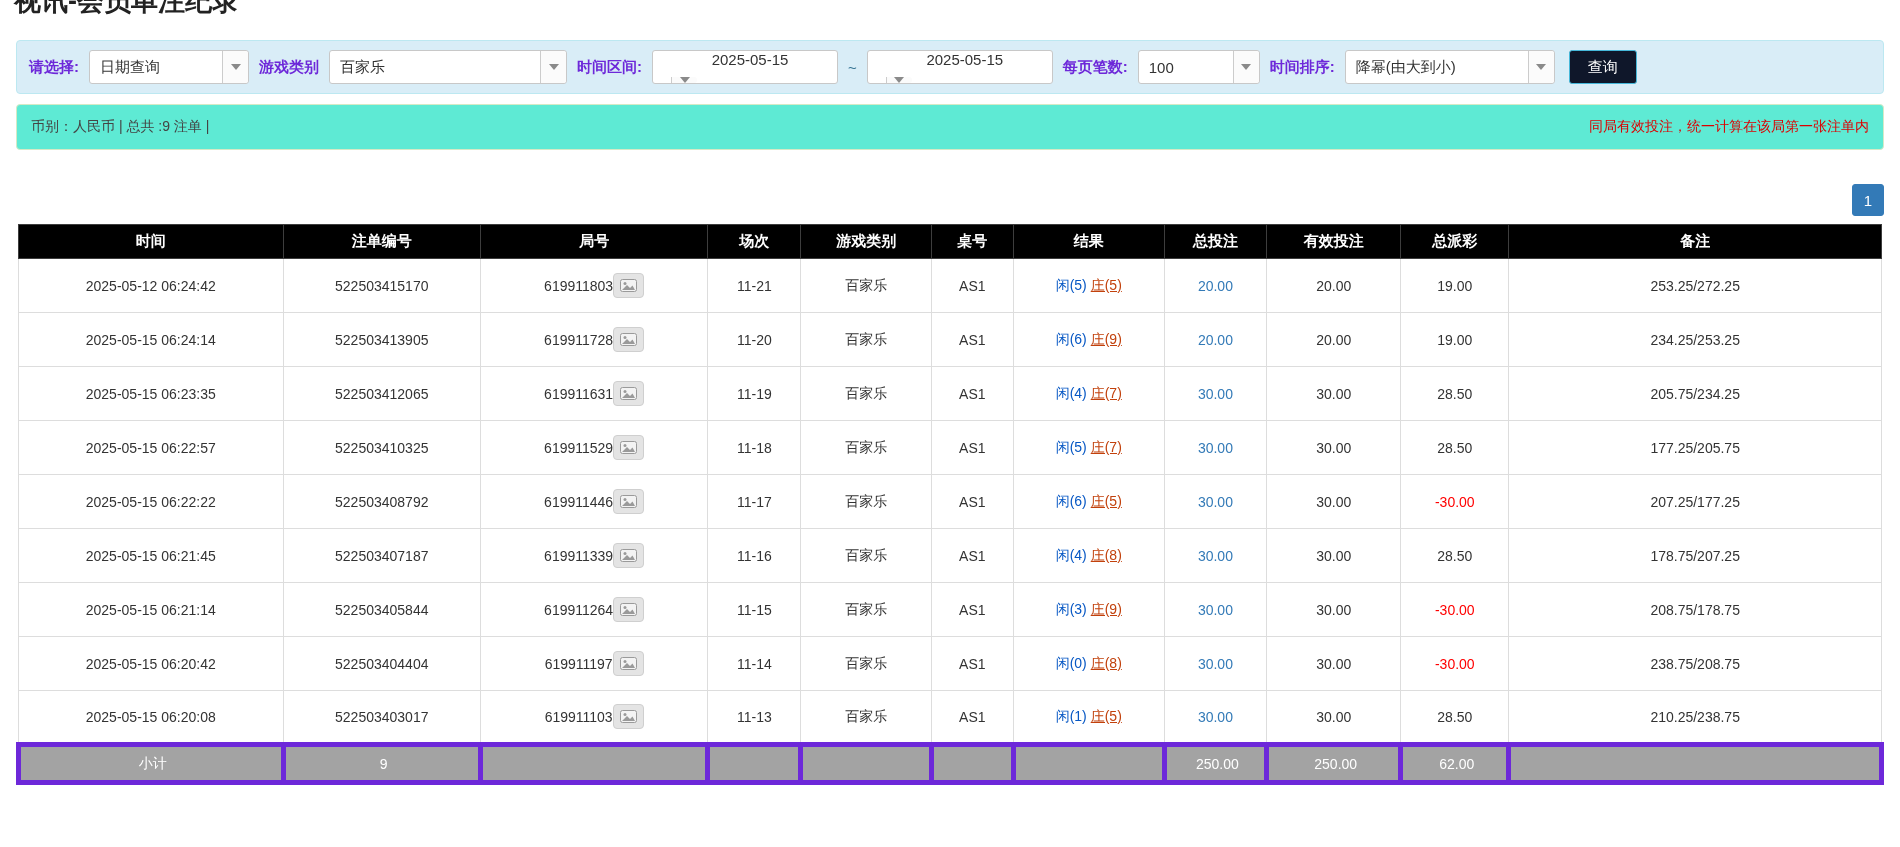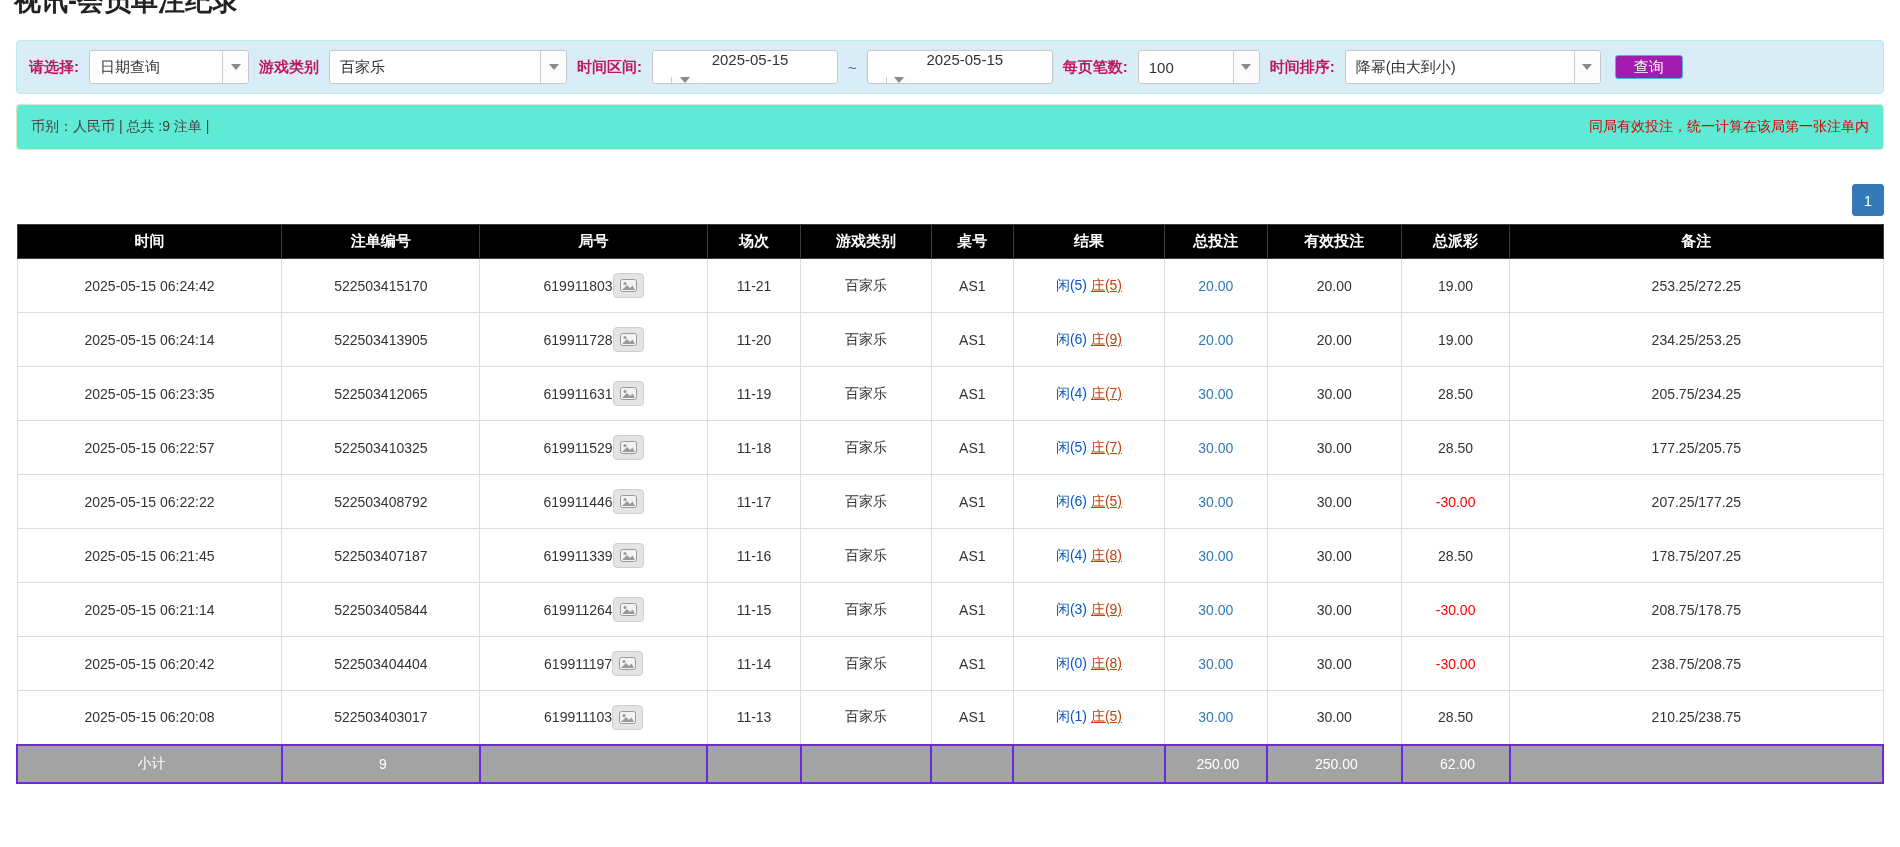--- a/index.html
+++ b/index.html
@@ -6,51 +6,51 @@
   html,body { margin:0; padding:0; background:#fff; }
   body { font-family:"Liberation Sans","DejaVu Sans",sans-serif; color:#333; }
   .page { width:1900px; height:847px; overflow:hidden; position:relative; background:#fff; }
 
   
   .page-title { font-size:27px; font-weight:bold; color:#222; margin:-14px 0 0 14px; line-height:30px; white-space:nowrap; }
 
   
   .filter-bar { margin:24px 16px 0 16px; background:#d9edf7; border:1px solid #bce8f1; border-radius:4px;
                 padding:9px 12px; display:flex; align-items:center; gap:10px; }
-  .f-label { color:#be185d; font-weight:bold; font-size:15px; white-space:nowrap; }
+  .f-label { color:#6d28d9; font-weight:bold; font-size:15px; white-space:nowrap; }
   .select { display:inline-flex; align-items:center; background:#fff; border:1px solid #c8c8c8; border-radius:3px;
             height:34px; padding-left:10px; font-size:15px; color:#333; cursor:pointer; }
   .select .val { flex:1 1 auto; white-space:nowrap; overflow:hidden; text-align:left; }
   .caret-zone { width:26px; align-self:stretch; border-left:1px solid #ccc; margin-left:8px; background:#fbfbfb;
                 display:flex; align-items:center; justify-content:center; border-radius:0 3px 3px 0; }
   .caret-zone .tri { width:0; height:0; border-left:5px solid transparent; border-right:5px solid transparent; border-top:6px solid #8a8a8a; }
   .sel-query { width:160px; } .sel-game { width:238px; } .sel-date { width:186px;flex-direction:column; }
-  .sel-size { width:122px; } .sel-sort { width:256px; }
+  .sel-size { width:122px; } .sel-sort { width:210px; }
   .tilde { color:#31708f; font-size:15px; }
-  .search-btn { background:#a21caf; border:1px solid #46b8da; color:#fff; font-size:15px; height:24px;
+  .search-btn { background:#0f172a; border:1px solid #46b8da; color:#fff; font-size:15px; height:34px;
                 padding:0 18px; border-radius:3px; cursor:pointer; margin-left:4px;text-align:center; }
 
   
   .summary-bar { margin:10px 16px 0 16px; background:#5eead4; border:1px solid #d6e9c6; border-radius:4px;
                  padding:13px 14px; display:flex; align-items:center; justify-content:space-between; font-size:14px; }
   .summary-left { color:#444; }
   .summary-right { color:#dd0000; }
 
   
   .pagination { margin:34px 16px 8px 16px; text-align:right; }
   .page-btn { display:inline-block; min-width:32px; height:32px; line-height:32px; text-align:center;
               background:#337ab7; border:1px solid #337ab7; color:#fff; font-size:15px; border-radius:3px; cursor:pointer; }
 
   
   table.records { width:calc(100% - 32px); margin:6px 16px 0 16px; border-collapse:collapse; table-layout:fixed; }
   table.records th { background:#000; color:#fff; font-size:15px; font-weight:bold; height:34px;
                      border:1px solid #3d3d3d; text-align:center; padding:0 4px;margin-left:48px; }
   table.records td { border:1px solid #ddd; text-align:center; height:54px; font-size:14px; color:#333; padding:0 4px;
                      background:#fff; }
-  tr.footer-row td { background:#a3a3a3; color:#fff; border:2px solid #6d28d9; height:38px; font-size:14px;padding-left:8px; }
+  tr.footer-row td { background:#a3a3a3; color:#fff; border:5px solid #6d28d9; height:38px; font-size:14px;padding-left:8px; }
   .bet-link { color:#337ab7; text-decoration:none; cursor:pointer; }
   .res-player { color:#0657c4; }
   .res-banker { color:#c2410c;text-decoration:underline; }
   td .neg, .neg { color:#ff0000 !important; }
   .round-cell { display:flex; align-items:center; justify-content:center; }
   .replay-icon { display:inline-flex; align-items:center; justify-content:center; width:31px; height:25px;
                  background:#e4e4e4; border:1px solid #cfcfcf; border-radius:4px; cursor:pointer; }
 </style>
 </head>
 <body>
@@ -143,21 +143,21 @@
         <th>桌号</th>
         <th>结果</th>
         <th>总投注</th>
         <th>有效投注</th>
         <th>总派彩</th>
         <th>备注</th>
       </tr>
     </thead>
     <tbody>
         <tr class="data-row">
-    <td>2025-05-15 06:24:42</td>
+    <td>2025-05-12 06:24:42</td>
     <td>522503415170</td>
     <td>
       <div class="round-cell">
         <span>619911803</span>
         <span class="replay-icon">
           <svg width="17" height="13" viewBox="0 0 17 13" aria-hidden="true">
             <rect x="0.5" y="0.5" width="16" height="12" rx="2" fill="#f3f3f3" stroke="#9a9a9a"></rect>
             <circle cx="5" cy="4.4" r="1.5" fill="#9a9a9a"></circle>
             <path d="M2 11 L7 6 L10 9 L12.5 6.5 L15 11 Z" fill="#9a9a9a"></path>
           </svg>

